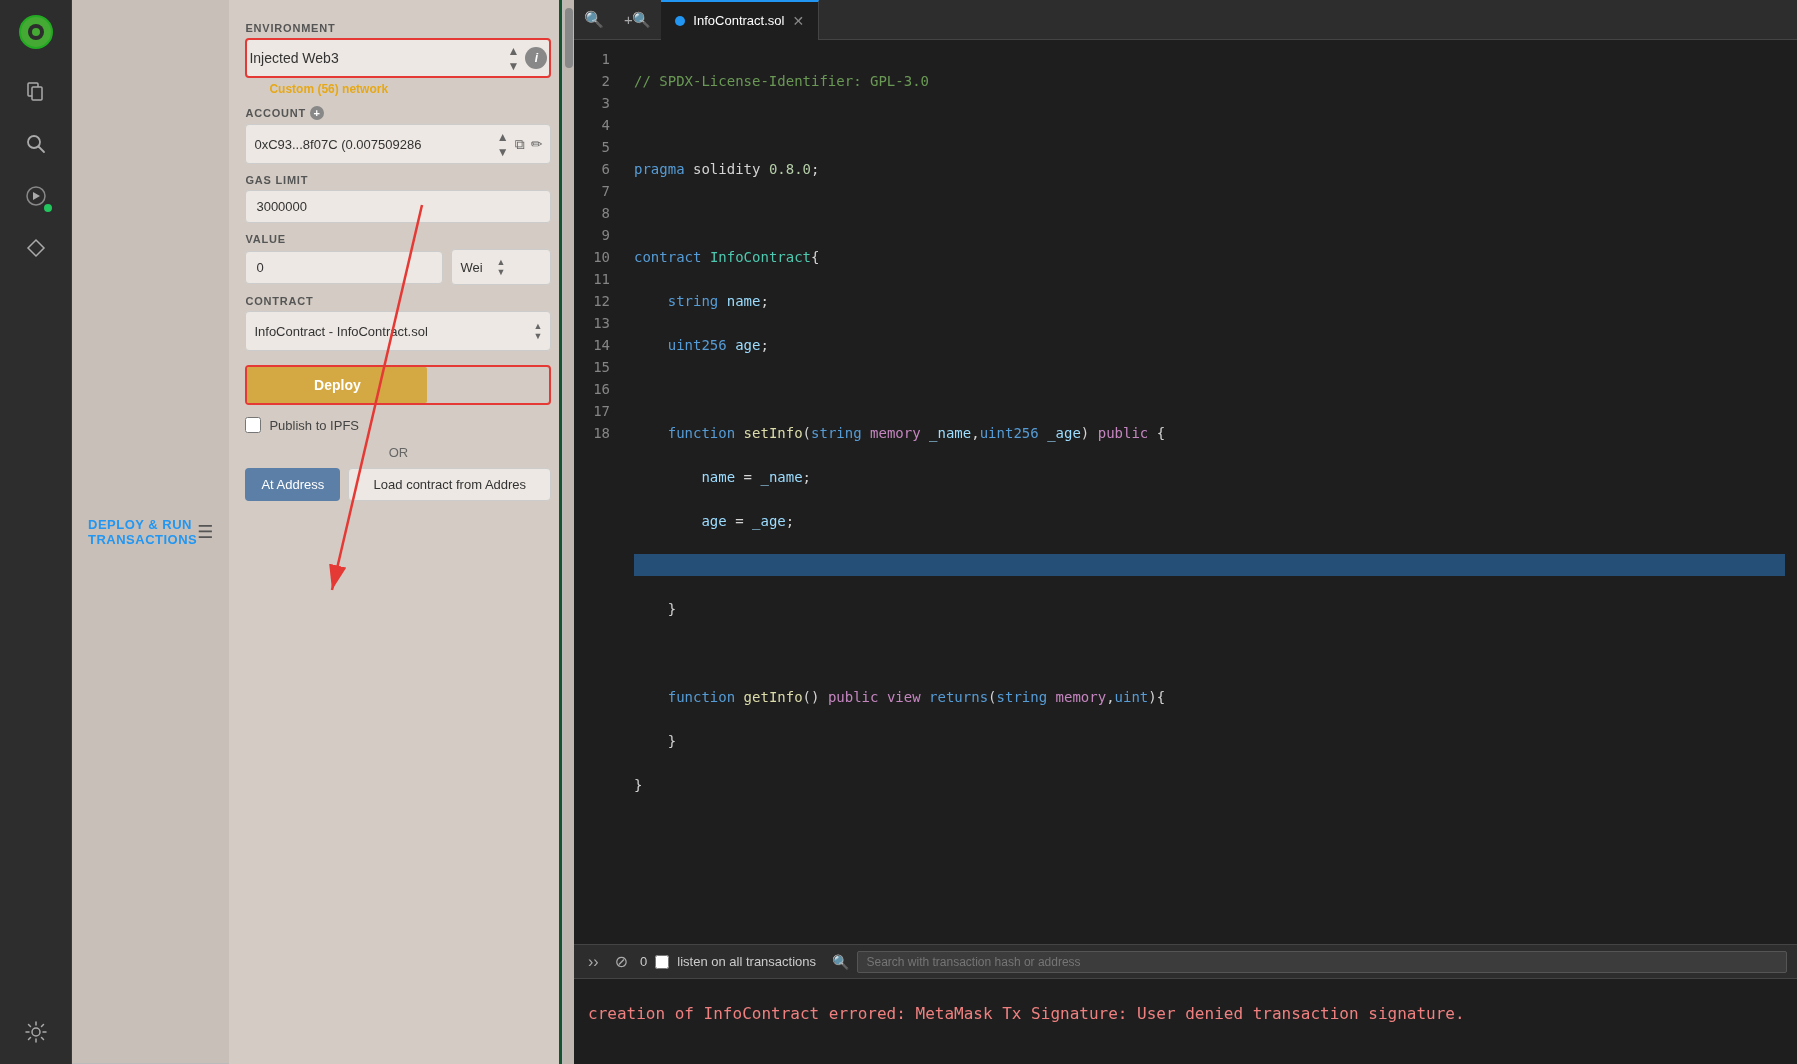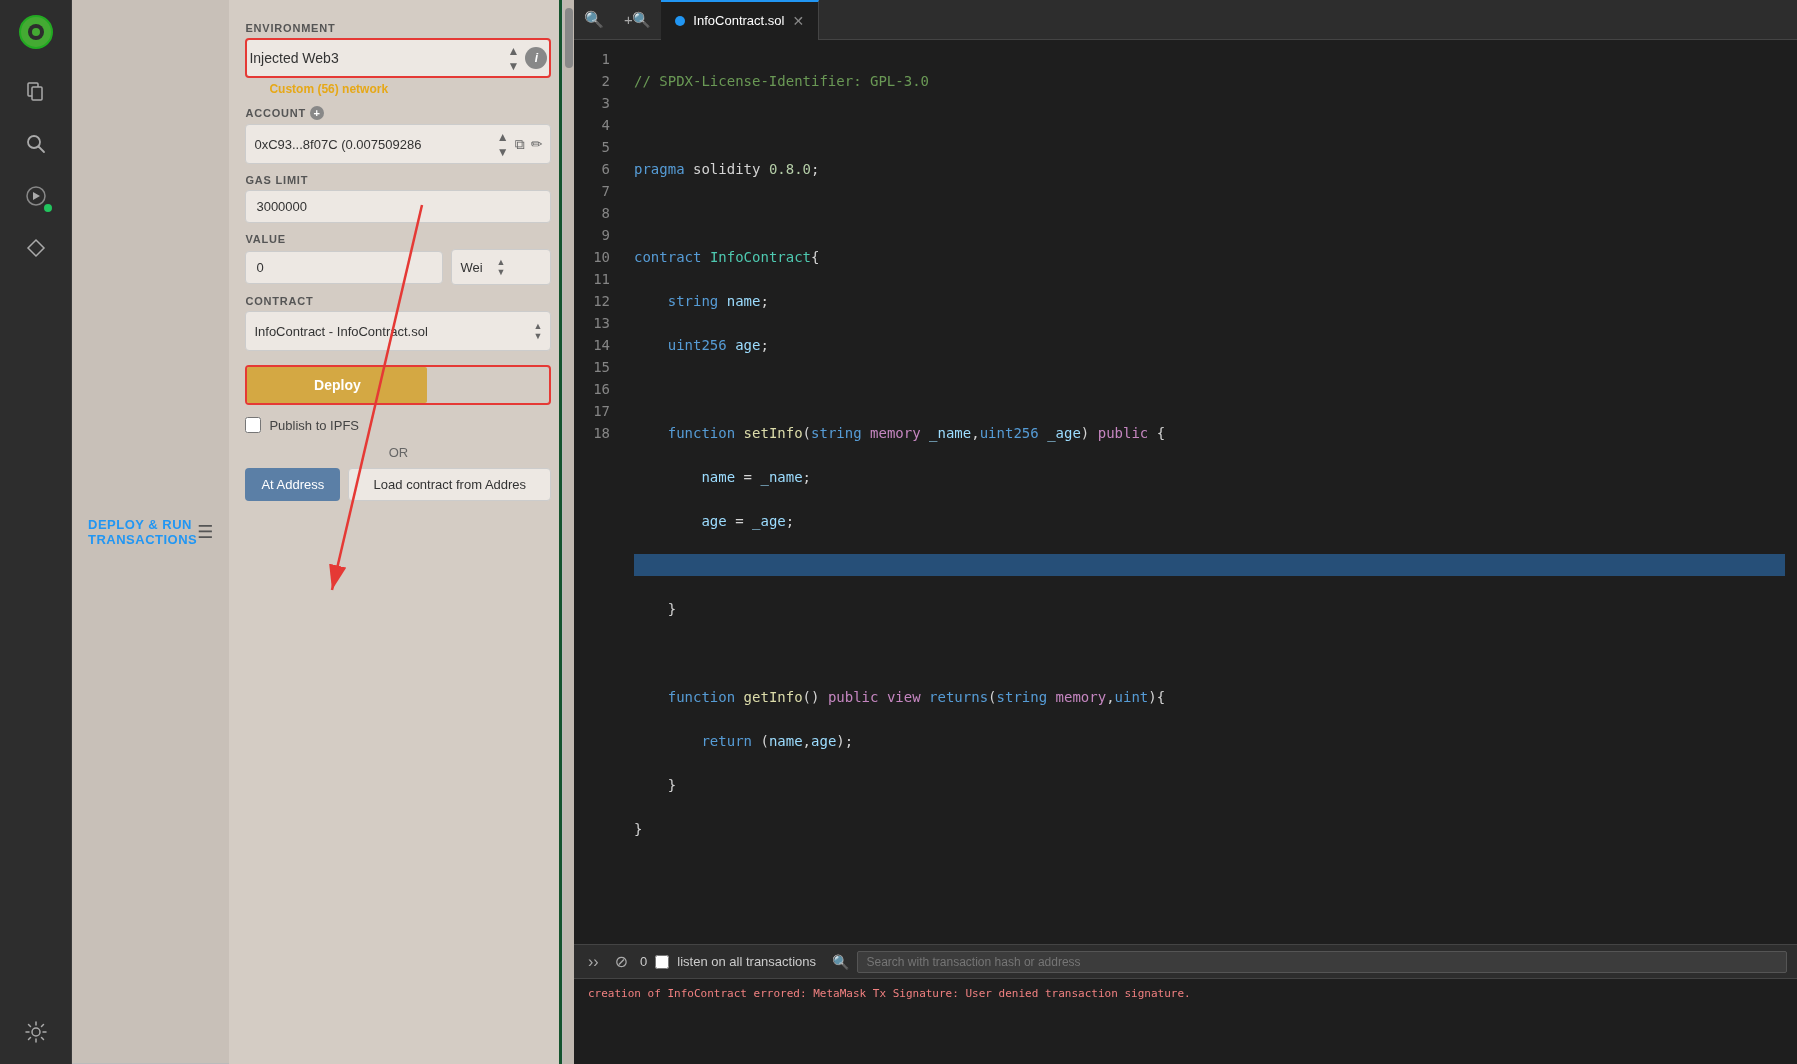--- a/index.html
+++ b/index.html
@@ -504,23 +504,23 @@
       flex: 1;
       background: #3c3c3c;
       border: 1px solid #555;
       border-radius: 2px;
       color: #ccc;
       font-size: 12px;
       padding: 3px 8px;
       outline: none;
     }
     .terminal-output {
-      padding: 6px 14px;
+      padding: 22px 14px;
       font-family: 'Consolas', 'Monaco', monospace;
-      font-size: 11px;
+      font-size: 16px;
       color: #f08080;
       line-height: 1.6;
     }
 
     
     .red-arrow-svg {
       position: absolute;
       top: 0;
       left: 0;
       pointer-events: none;
@@ -728,21 +728,20 @@
 <div class="code-line"><span class="plain">    </span><span class="kw">string</span> <span class="var-name">name</span><span class="plain">;</span></div>
 <div class="code-line"><span class="plain">    </span><span class="kw">uint256</span> <span class="var-name">age</span><span class="plain">;</span></div>
 <div class="code-line">&nbsp;</div>
 <div class="code-line"><span class="plain">    </span><span class="kw">function</span> <span class="fn">setInfo</span><span class="plain">(</span><span class="kw">string</span> <span class="kw2">memory</span> <span class="param">_name</span><span class="plain">,</span><span class="kw">uint256</span> <span class="param">_age</span><span class="plain">) </span><span class="kw2">public</span> <span class="plain">{</span></div>
 <div class="code-line"><span class="plain">        </span><span class="var-name">name</span><span class="plain"> = </span><span class="param">_name</span><span class="plain">;</span></div>
 <div class="code-line"><span class="plain">        </span><span class="var-name">age</span><span class="plain"> = </span><span class="param">_age</span><span class="plain">;</span></div>
 <div class="code-line highlighted">&nbsp;</div>
 <div class="code-line"><span class="plain">    }</span></div>
 <div class="code-line">&nbsp;</div>
 <div class="code-line"><span class="plain">    </span><span class="kw">function</span> <span class="fn">getInfo</span><span class="plain">() </span><span class="kw2">public</span> <span class="kw2">view</span> <span class="kw">returns</span><span class="plain">(</span><span class="kw">string</span> <span class="kw2">memory</span><span class="plain">,</span><span class="kw">uint</span><span class="plain">){</span></div>
-<div class="code-line"><span class="plain">        </span><span class="kw">return</span><span class="plain"> (</span><span class="var-name">name</span><span class="plain">,</span><span class="var-name">age</span><span class="plain">);</span></div>
 <div class="code-line"><span class="plain">    }</span></div>
 <div class="code-line"><span class="plain">}</span></div>
     </div>
   </div>
 
   <div class="terminal-area">
     <div class="terminal-toolbar">
       <span class="term-btn">››</span>
       <span class="term-btn">⊘</span>
       <span class="term-count">0</span>

